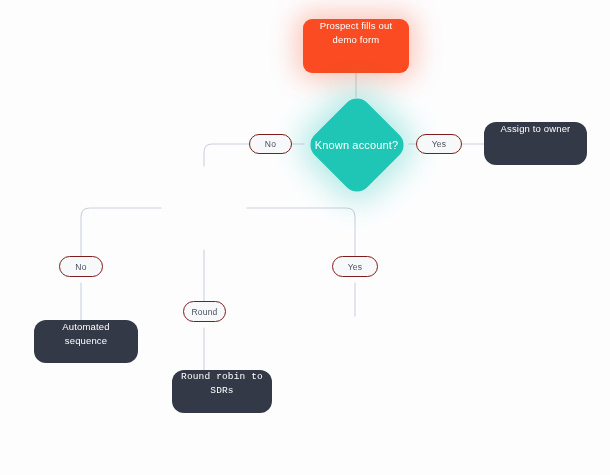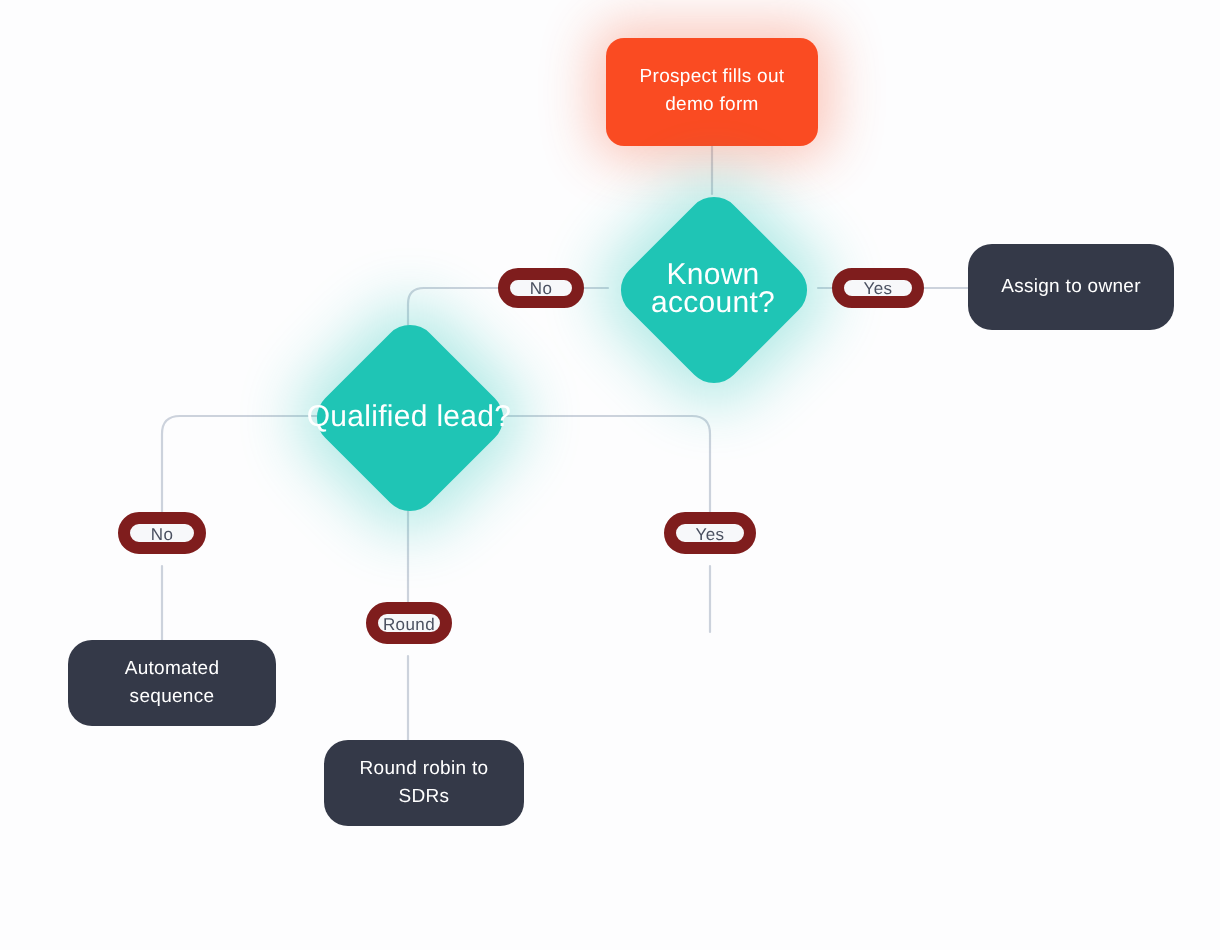--- a/index.html
+++ b/index.html
@@ -21,21 +21,20 @@
     top: 0;
     width: 610px;
     height: 475px;
   }
 
   
   .node-rect {
     position: absolute;
     box-sizing: border-box;
     display: flex;
-    align-items: center;
     justify-content: center;
     text-align: center;
     border-radius: 9px;
     color: #ffffff;
     font-size: 9.5px;
     line-height: 14px;
     letter-spacing: 0.15px;
     padding: 0 8px;
     z-index: 5;
   }
@@ -66,35 +65,35 @@
     position: absolute;
     left: 0;
     top: 0;
     width: 100%;
     height: 100%;
     display: flex;
     align-items: center;
     justify-content: center;
     text-align: center;
     color: #ffffff;
-    font-size: 15px;
+    font-size: 11px;
     line-height: 14px;
     letter-spacing: 0.15px;
     z-index: 2;
   }
 
   
   .pill {
     position: absolute;
     box-sizing: border-box;
     display: flex;
     align-items: center;
     justify-content: center;
     background: #f7f8fa;
-    border: 6px solid #7f1d1d;
+    border: 1px solid #7f1d1d;
     border-radius: 999px;
     color: #4a5060;
     font-size: 8.5px;
     letter-spacing: 0.2px;
     z-index: 6;
   }
 </style>
 </head>
 <body>
 
@@ -124,34 +123,30 @@
 
   <div class="node-rect node-start" style="left:303px; top:19px; width:106px; height:54px;">
     <span>Prospect fills out demo form</span>
   </div>
 
   <div class="node-diamond" style="left:304px; top:92px; width:105px; height:105px;">
     <span class="dia-shape" style="width:74px; height:74px;"></span>
     <span class="dia-label">Known account?</span>
   </div>
 
-  <div class="node-diamond" style="left:152px; top:156px; width:105px; height:105px;">
-    <span class="dia-shape" style="width:74px; height:74px;"></span>
-    <span class="dia-label" style="padding-bottom:2px;">Qualified lead?</span>
-  </div>
 
   <div class="node-rect node-dark" style="left:484px; top:122px; width:103px; height:43px;">
     <span>Assign to owner</span>
   </div>
 
   <div class="node-rect node-dark" style="left:34px; top:320px; width:104px; height:43px;">
     <span>Automated sequence</span>
   </div>
 
-  <div class="node-rect node-dark" style="left:162px; top:370px; width:100px; height:43px;">
+  <div class="node-rect node-dark" style="left:172px; top:370px; width:100px; height:43px;font-family:Liberation Mono, monospace;">
     <span>Round robin to SDRs</span>
   </div>
 
 
   <div class="pill" style="left:249px; top:134px; width:43px; height:20px;">
     <span>No</span>
   </div>
 
   <div class="pill" style="left:416px; top:134px; width:46px; height:20px;">
     <span>Yes</span>

